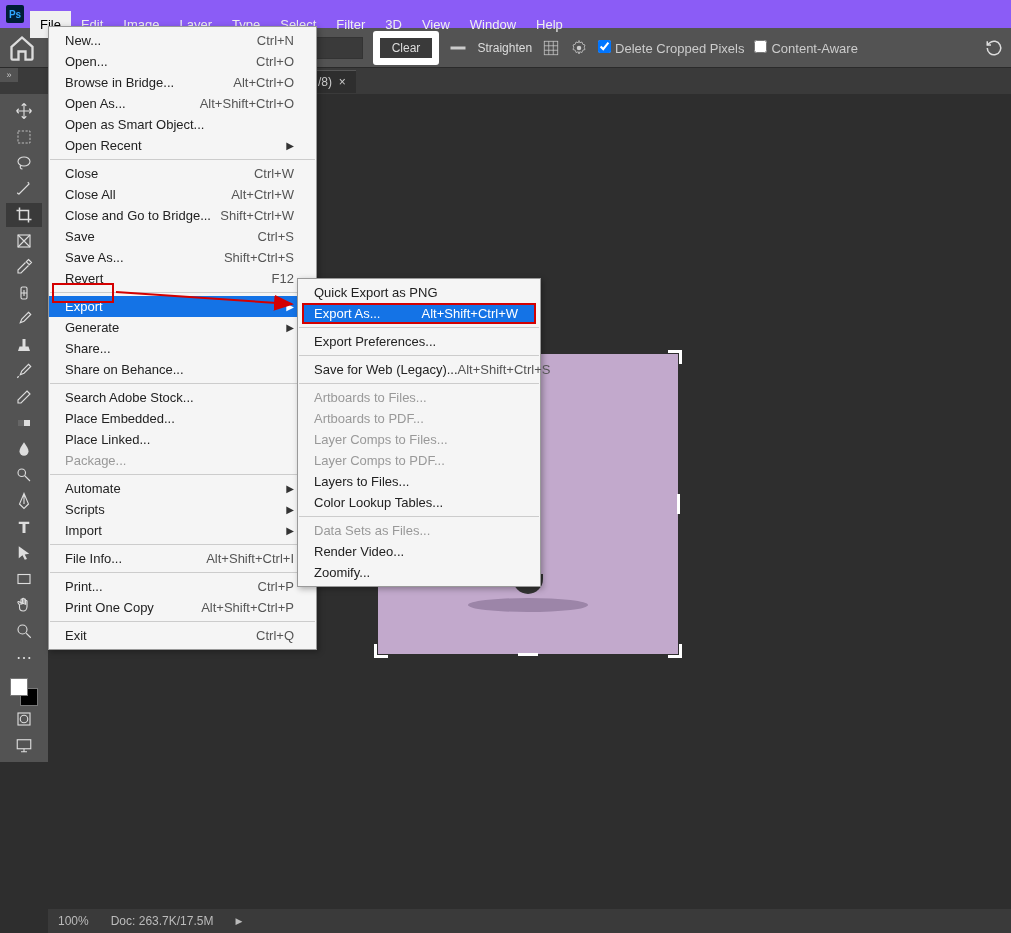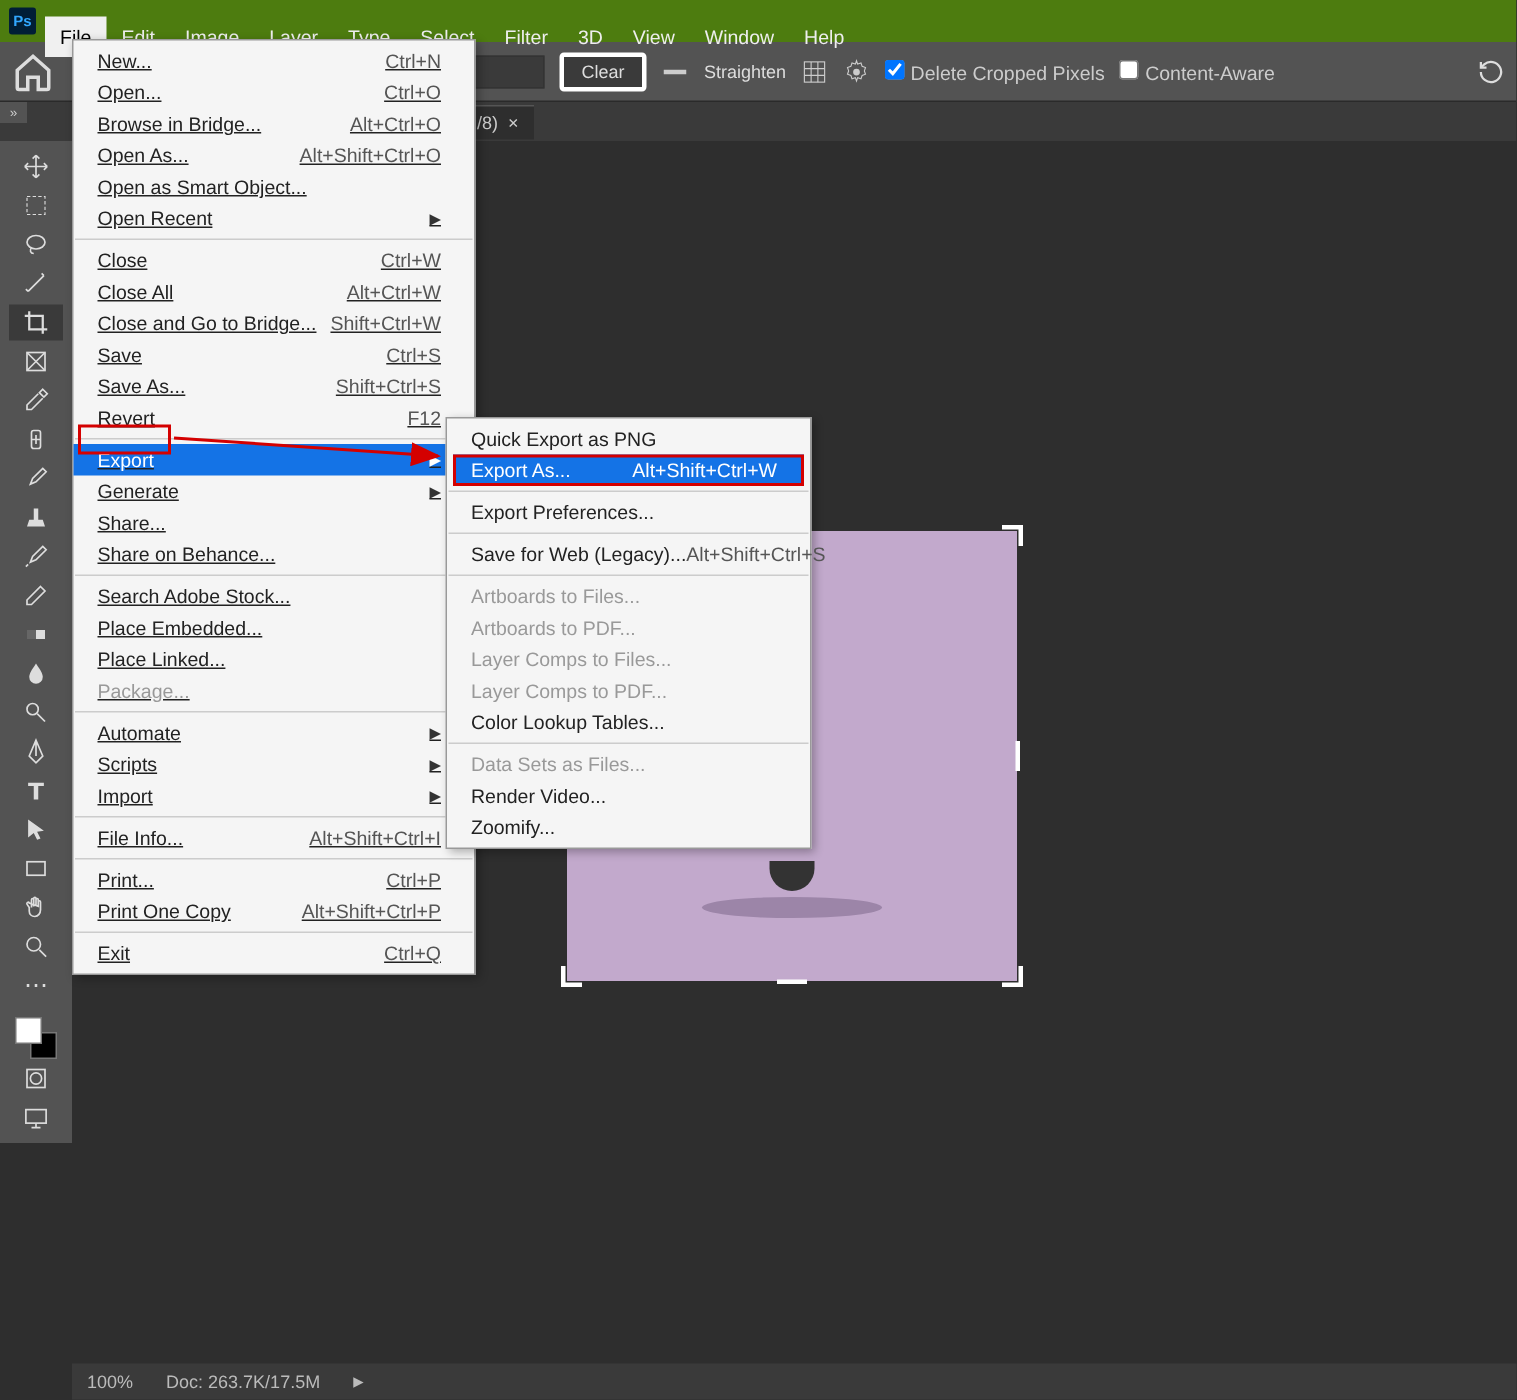--- a/index.html
+++ b/index.html
@@ -1,28 +1,28 @@
 <!DOCTYPE html>
 <html><head>
 <meta charset="utf-8">
 <style>
 * { margin: 0; padding: 0; box-sizing: border-box; font-family: -apple-system, "Segoe UI", Arial, sans-serif; }
 body { background: #2e2e2e; width: 1011px; height: 933px; overflow: hidden; color: #ccc; font-size: 13px; user-select: none; }
 
 
-.menubar { background: #4d7c0f; height: 28px; display: flex; align-items: center; padding: 0 6px; gap: 0; }
+.menubar { background: #8b5cf6; height: 28px; display: flex; align-items: center; padding: 0 6px; gap: 0; }
 .ps-logo { width: 18px; height: 18px; background: #001e36; color: #31a8ff; display: flex; align-items: center; justify-content: center; font-size: 10px; font-weight: bold; border-radius: 2px; margin-right: 6px; }
 .menu-item { padding: 6px 10px; cursor: pointer; color: #eee; margin-top: 20px; }
 .menu-item.open { background: #f0f0f0; color: #000; }
 
 
 .optionsbar { background: #535353; height: 40px; display: flex; align-items: center; padding: 0 8px; gap: 10px; border-bottom: 1px solid #2a2a2a; }
 .home-icon { width: 28px; height: 28px; display: flex; align-items: center; justify-content: center; }
 .opt-input { background: #3a3a3a; border: 1px solid #333; color: #ddd; width: 50px; height: 22px; padding: 0 4px; font-size: 12px; }
-.opt-btn { background: #3a3a3a; border: 3px solid #ffffff; color: #ddd; padding: 3px 12px; border-radius: 3px; cursor: pointer; font-size: 12px; }
+.opt-btn { background: #3a3a3a; border: 7px solid #ffffff; color: #ddd; padding: 3px 12px; border-radius: 3px; cursor: pointer; font-size: 12px; }
 .opt-label { color: #ddd; font-size: 12px; }
 .chk { margin-right: 4px; }
 
 
 .tabbar { background: #3a3a3a; height: 26px; display: flex; align-items: center; padding-left: 48px; }
 .doc-tab { background: #2e2e2e; padding: 4px 10px; color: #ccc; font-size: 12px; border-top: 1px solid #555; }
 
 
 .rail-expander { background: #535353; width: 18px; height: 14px; position: absolute; left: 0; top: 68px; display: flex; align-items: center; justify-content: center; color: #ccc; font-size: 9px; }
 
@@ -54,21 +54,21 @@
 
 
 .dropdown { position: absolute; background: #f5f5f5; color: #222; border: 1px solid #999; box-shadow: 2px 2px 6px rgba(0,0,0,0.3); font-size: 13px; min-width: 244px; padding: 3px 0; }
 .dd-row { display: flex; justify-content: space-between; padding: 3px 22px 3px 16px; cursor: pointer; align-items: center; white-space: nowrap; }
 .dd-row.disabled { color: #999; cursor: default; }
 .dd-row.hl { background: #1473e6; color: #fff; gap: 16px; }
 .dd-row.hl-export { background: #1473e6; color: #fff; border: 2px solid #d40000; margin: 0 4px; padding: 1px 16px 1px 10px; }
 .dd-row .arrow { margin-left: auto; padding-left: 20px; color: #333; font-size: 10px; }
 .dd-row.hl .arrow { color: #fff; }
 .dd-sep { height: 1px; background: #ccc; margin: 3px 1px; }
-.file-menu { top: 26px; left: 48px; width: 269px; text-decoration: underline; }
+.file-menu { top: 26px; left: 48px; width: 269px; }
 .export-menu { top: 278px; left: 297px; width: 210px; }
 .shortcut { color: #555; }
 .dd-row.hl .shortcut, .dd-row.hl-export .shortcut { color: #fff; }
 .export-box { position: absolute; border: 2px solid #d40000; top: 283px; left: 52px; width: 62px; height: 20px; pointer-events: none; }
 .red-arrow { position: absolute; top: 286px; left: 116px; width: 186px; height: 20px; pointer-events: none; }
 .red-arrow svg { width: 100%; height: 100%; overflow: visible; }
 
 
 .statusbar { position: absolute; left: 48px; bottom: 0; right: 0; height: 24px; background: #3a3a3a; display: flex; align-items: center; color: #bbb; font-size: 12px; padding: 0 10px; gap: 22px; }
 .icon-stub { display: inline-flex; align-items: center; justify-content: center; width: 18px; height: 18px; }
@@ -423,20 +423,23 @@
     <div class="dd-row disabled">
       <span>Artboards to PDF...</span>
     </div>
     <div class="dd-row disabled">
       <span>Layer Comps to Files...</span>
     </div>
     <div class="dd-row disabled">
       <span>Layer Comps to PDF...</span>
     </div>
     <div class="dd-row">
+      <span>Layers to Files...</span>
+    </div>
+    <div class="dd-row">
       <span>Color Lookup Tables...</span>
     </div>
     <div class="dd-sep"></div>
     <div class="dd-row disabled">
       <span>Data Sets as Files...</span>
     </div>
     <div class="dd-row">
       <span>Render Video...</span>
     </div>
     <div class="dd-row">

